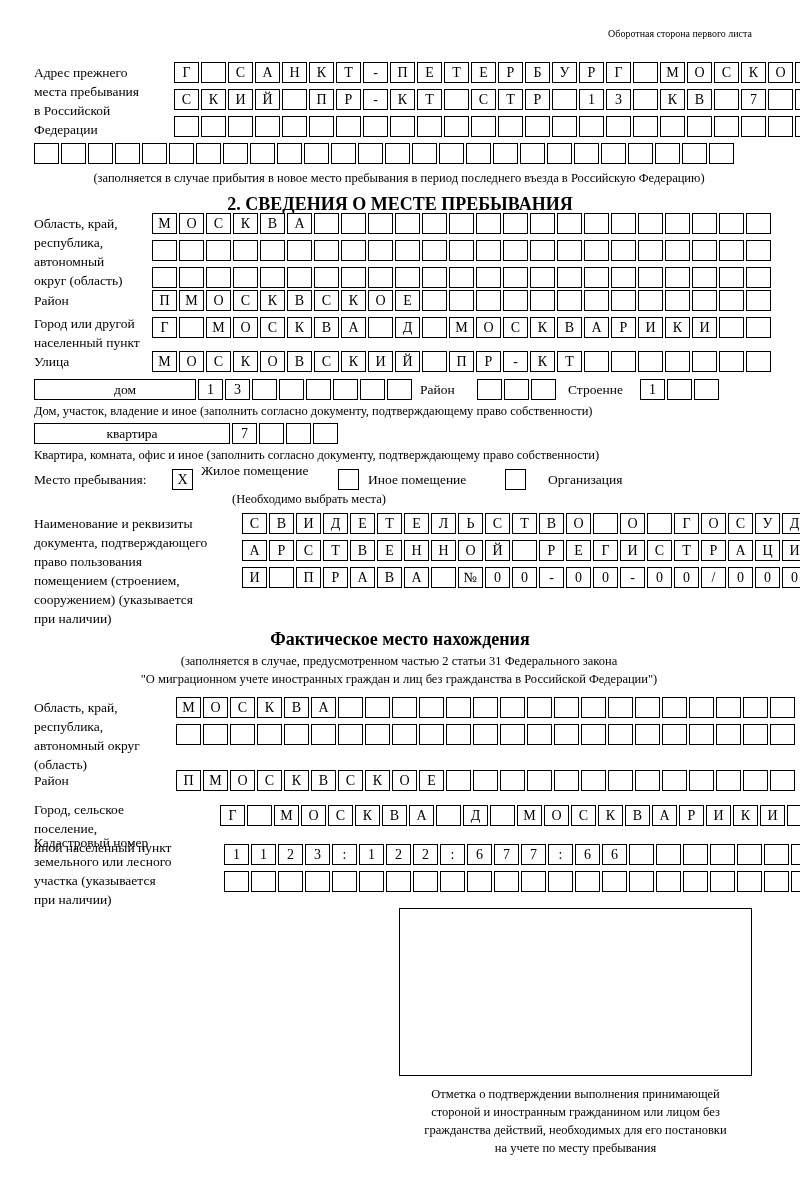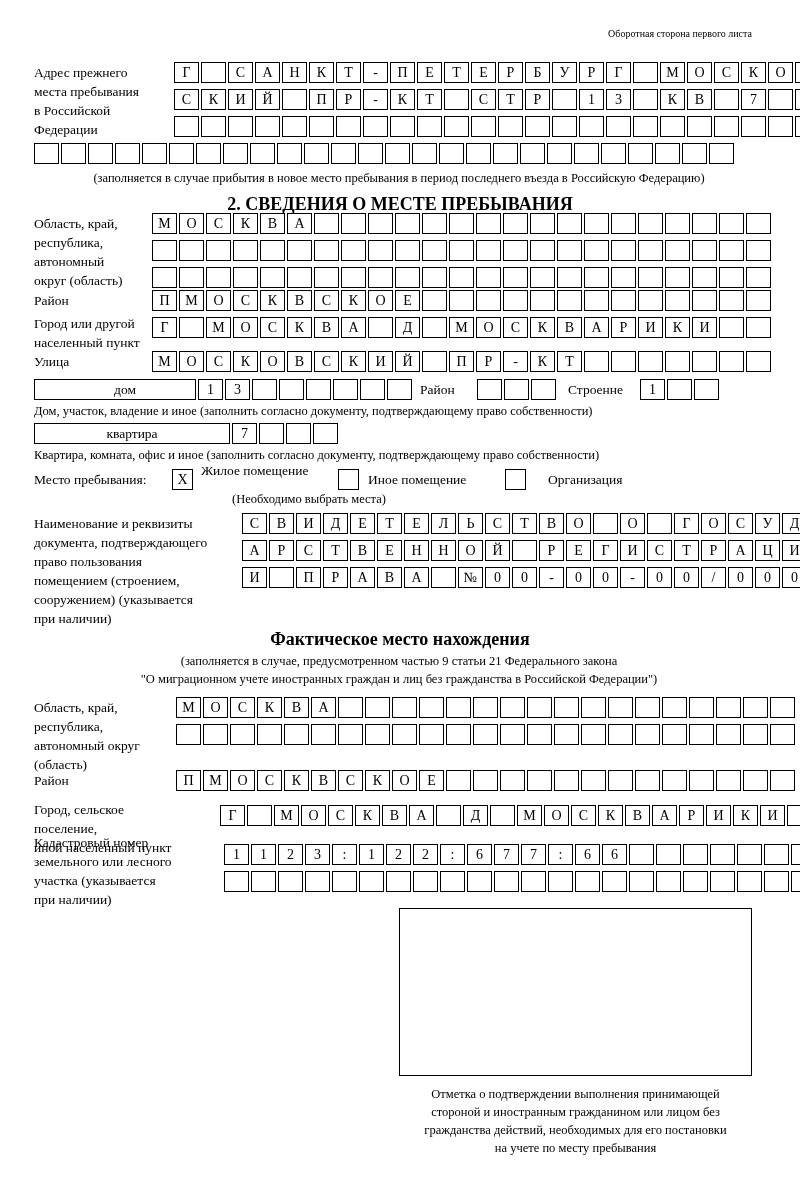--- a/index.html
+++ b/index.html
@@ -496,21 +496,21 @@
       <div class="cell">-</div>
       <div class="cell">0</div>
       <div class="cell">0</div>
       <div class="cell">/</div>
       <div class="cell">0</div>
       <div class="cell">0</div>
       <div class="cell">0</div>
     </div>
 
   <div class="bold-center" style="top:629px;">Фактическое место нахождения</div>
-  <div class="note" style="left:34px; top:653px; width:730px;">(заполняется в случае, предусмотренном частью 9 статьи 21 Федерального закона</div>
+  <div class="note" style="left:34px; top:653px; width:730px;">(заполняется в случае, предусмотренном частью 2 статьи 31 Федерального закона</div>
   <div class="note" style="left:34px; top:671px; width:730px;">"О миграционном учете иностранных граждан и лиц без гражданства в Российской Федерации")</div>
 
   <div class="lbl" style="left:34px; top:698px; width:145px;">Область, край,
 республика,
 автономный округ
 (область)</div>
   <div class="row" id="s3-reg-0" style="left:176px; top:697px;">
       <div class="cell">М</div>
       <div class="cell">О</div>
       <div class="cell">С</div>

